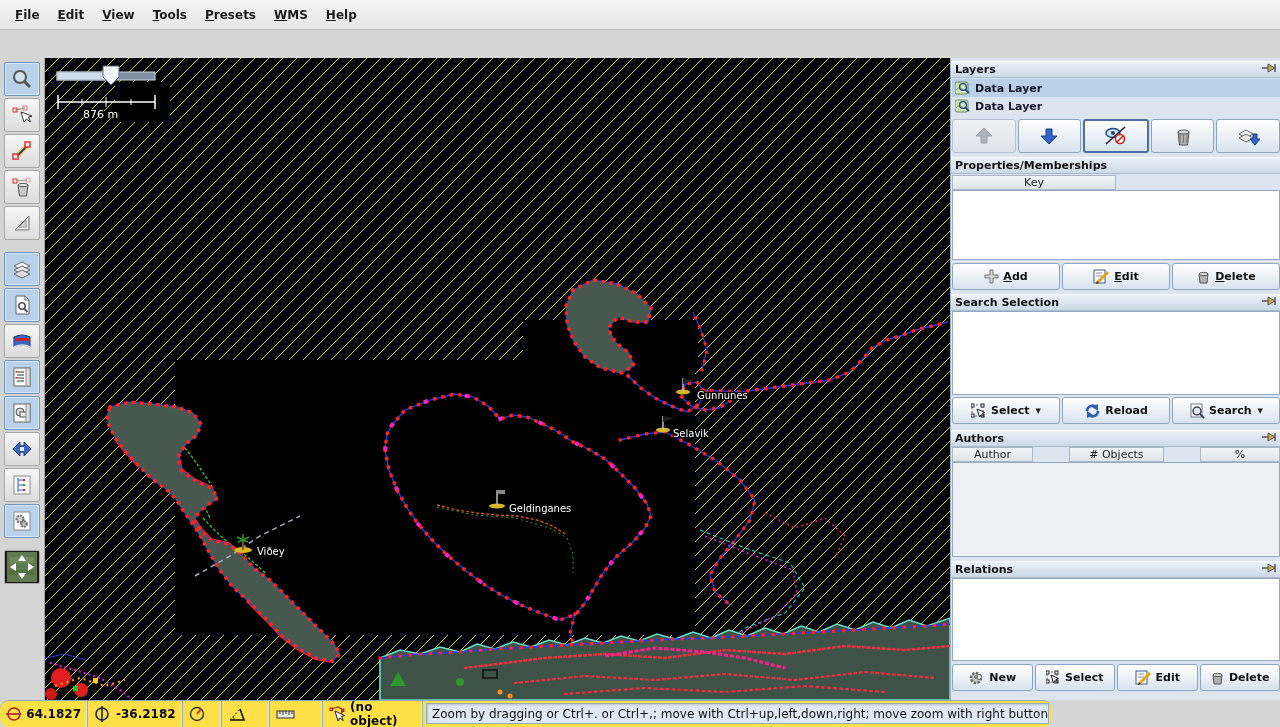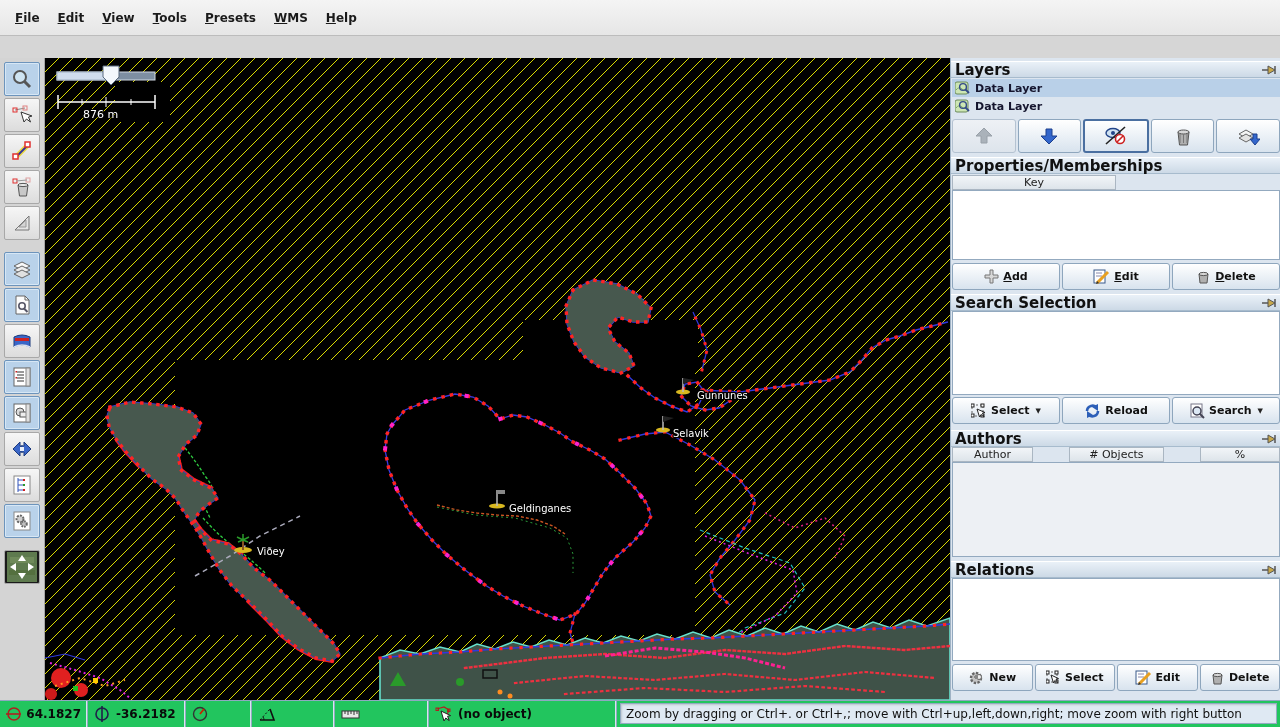--- a/index.html
+++ b/index.html
@@ -1,20 +1,20 @@
 <!DOCTYPE html>
 <html><head>
 <meta charset="utf-8">
 <style>
   html,body{margin:0;padding:0;}
   body{width:1280px;height:727px;overflow:hidden;font-family:"DejaVu Sans",sans-serif;background:#d6d6d6;position:relative;}
   *{box-sizing:border-box;}
 
   
-  #menubar{position:absolute;left:0;top:0;width:1280px;height:36px;background:linear-gradient(#f4f4f4,#e6e6e6);border-bottom:1px solid #bcbcbc;display:flex;align-items:center;padding-left:6px;}
+  #menubar{position:absolute;left:0;top:0;width:1280px;height:30px;background:linear-gradient(#f4f4f4,#e6e6e6);border-bottom:1px solid #bcbcbc;display:flex;align-items:center;padding-left:6px;}
   .menu-item{font-size:12px;font-weight:bold;color:#1a1a1a;padding:2px 9px;cursor:default;}
   .menu-item .mn{text-decoration:underline;}
 
   
   #toolbar{position:absolute;left:0;top:20px;width:1280px;height:38px;background:linear-gradient(#fafafa,#dedede);border-bottom:1px solid #b4b4b4;display:flex;align-items:center;padding-left:2px;margin-top:41px;}
   .tb-btn{width:34px;height:32px;margin:0 1px;background:linear-gradient(#fdfdfd,#e4e4e4);border:1px solid #bdbdbd;border-radius:2px;display:flex;align-items:center;justify-content:center;}
   .tb-btn.disabled{background:linear-gradient(#f2f2f2,#e6e6e6);border-color:#cfcfcf;}
   .tb-gap{width:12px;}
 
   
@@ -23,39 +23,39 @@
   .st-btn.active{background:#b9d2ea;border:1px solid #6d94bc;box-shadow:inset 0 0 0 1px #d7e7f5;}
 
   
   #map{position:absolute;left:45px;top:58px;width:905px;height:642px;background:#000;}
   #map svg{display:block;}
   .maplabel{fill:#ffffff;font-size:10px;font-family:"DejaVu Sans",sans-serif;paint-order:stroke;stroke:#000;stroke-width:2.5px;stroke-linejoin:round;}
   .scaletext{fill:#ffffff;font-size:11px;paint-order:stroke;stroke:#000;stroke-width:2px;}
 
   
   #rightpanel{position:absolute;left:950px;top:58px;width:330px;height:642px;background:#dce5ef;border-left:1px solid #9fb2c4;}
-  .sect-h{position:absolute;left:0;width:330px;height:17px;background:linear-gradient(#eaf1f8,#ccd9e6);border-top:1px solid #fff;border-bottom:1px solid #a7bbcd;font-size:15px;font-weight:bold;color:#111;padding:1px 4px;display:flex;align-items:center;}
+  .sect-h{position:absolute;left:0;width:330px;height:17px;background:linear-gradient(#eaf1f8,#ccd9e6);border-top:1px solid #fff;border-bottom:1px solid #a7bbcd;font-size:11px;font-weight:bold;color:#111;padding:1px 4px;display:flex;align-items:center;}
   .sect-h .pin{margin-left:auto;}
   .whitebox{position:absolute;background:#fff;border:1px solid #93a9bf;}
   .graybox{position:absolute;background:#edf0f4;border:1px solid #93a9bf;}
   .btnrow{position:absolute;left:0;width:330px;display:flex;gap:2px;padding:1px 1px;}
   .jbtn{flex:1;height:27px;background:linear-gradient(#ffffff,#d8e3ee);border:1px solid #8ea6bd;border-radius:3px;display:flex;align-items:center;justify-content:center;gap:4px;font-size:11px;font-weight:bold;color:#111;}
   .jbtn .mn{text-decoration:underline;}
   .caret{font-size:7px;color:#222;margin-left:2px;}
   .colhdr{height:15px;background:linear-gradient(#f2f5f8,#dde4ea);border:1px solid #aab6c2;font-size:11px;color:#222;display:flex;align-items:center;justify-content:center;}
   .layer-row{position:absolute;left:1px;width:328px;height:18px;display:flex;align-items:center;gap:5px;padding-left:3px;font-size:11px;font-weight:bold;color:#15152e;}
   .layer-row.sel{background:#b9d0e8;}
   .lyr-btns{position:absolute;left:0;top:60px;width:330px;height:36px;display:flex;gap:2px;padding:1px;}
   .lyr-btn{flex:1;background:linear-gradient(#ffffff,#d8e3ee);border:1px solid #8ea6bd;border-radius:3px;display:flex;align-items:center;justify-content:center;}
   .lyr-btn.disabled{background:linear-gradient(#eef1f5,#dde4ec);border-color:#b4c2d1;}
   .lyr-btn.focus{border:2px solid #4a6fa0;}
   #tooltip{position:absolute;left:86px;top:93px;width:243px;height:17px;background:#e7f0f9;border:1px solid #7595bd;font-size:11px;color:#222;display:flex;align-items:center;padding-left:4px;z-index:60;white-space:nowrap;overflow:hidden;}
 
   
-  #statusbar{position:absolute;left:0;top:700px;width:1280px;height:27px;background:#22c55e;border-top:1px solid #8fa8c0;display:flex;align-items:stretch;font-size:12px;font-weight:bold;color:#0a0a0a;}
+  #statusbar{position:absolute;left:0;top:700px;width:1052px;height:27px;background:#fde047;border-top:1px solid #8fa8c0;display:flex;align-items:stretch;font-size:12px;font-weight:bold;color:#0a0a0a;border-radius:9px;}
   .sb-seg{display:flex;align-items:center;gap:5px;padding:0 6px;border-right:1px solid #93aac1;box-shadow:inset -1px 0 0 #d9e5f0;}
   .sb-help{flex:1;display:flex;align-items:flex-start;padding:2px 3px;}
   .sb-help-inner{flex:1;height:21px;background:#dfe9f3;border:1px solid #93aac1;box-shadow:inset 1px 1px 2px rgba(0,0,0,.15);display:flex;align-items:center;padding-left:5px;font-weight:normal;font-size:12px;color:#111;white-space:nowrap;overflow:hidden;}
 </style>
 </head>
 <body>
 
 <div id="menubar">
   <span class="menu-item"><span class="mn">F</span><span>ile</span></span>
   <span class="menu-item"><span class="mn">E</span><span>dit</span></span>

